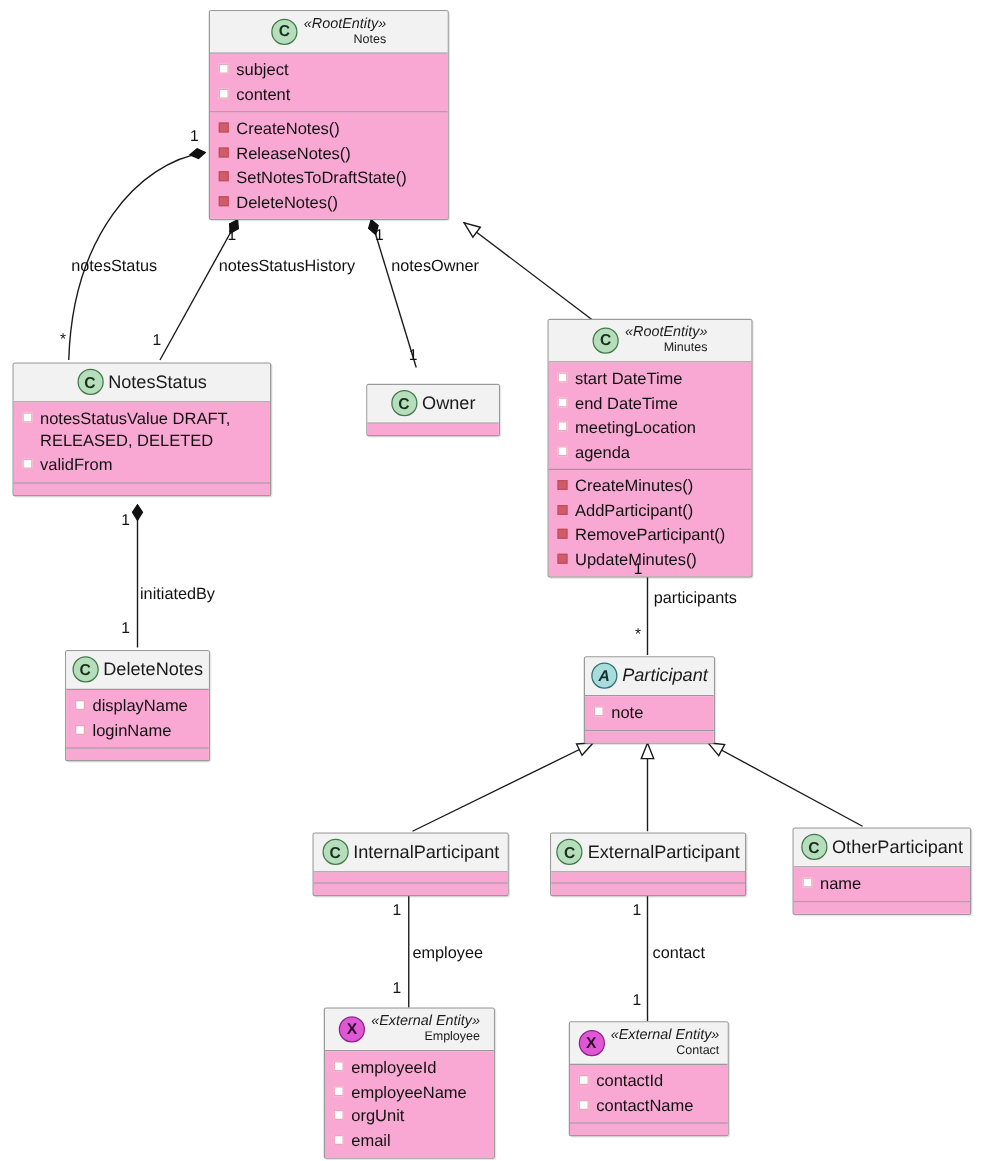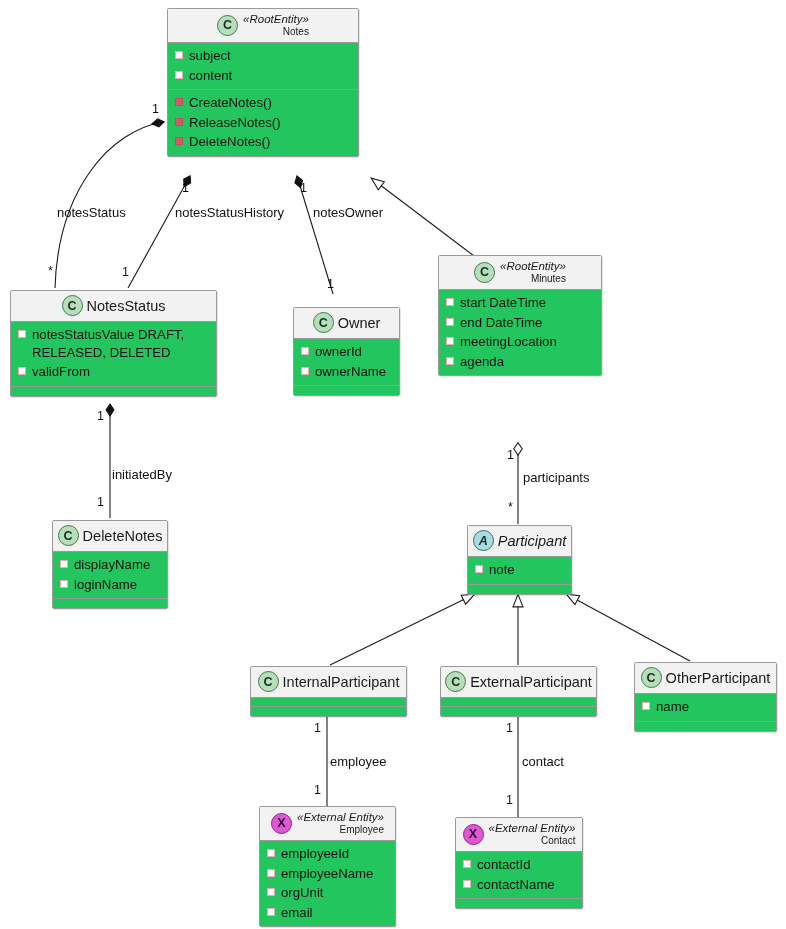--- a/index.html
+++ b/index.html
@@ -31,21 +31,21 @@
     border-radius:2px;
     box-shadow:1px 1px 0 rgba(0,0,0,0.10);
     z-index:5;
   }
   .compartment{
     box-sizing:border-box;
     border-bottom:1px solid #9a9a9a;
     background:#f2f2f2;
   }
   .compartment:last-child{border-bottom:none;}
-  .comp-body{background:#22c55e;}
+  .comp-body{background:#f9a8d4;}
   .comp-empty{height:9px;}
 
   
   .hdr{
     display:flex;
     align-items:center;
     justify-content:center;
     padding:4px 7px 5px 7px;
     gap:5px;
   }
@@ -225,20 +225,24 @@
       <div class="member">
           <span class="mk mk-op"></span>
           <span>CreateNotes()</span>
         </div>
       <div class="member">
           <span class="mk mk-op"></span>
           <span>ReleaseNotes()</span>
         </div>
       <div class="member">
           <span class="mk mk-op"></span>
+          <span>SetNotesToDraftState()</span>
+        </div>
+      <div class="member">
+          <span class="mk mk-op"></span>
           <span>DeleteNotes()</span>
         </div>
     </div>
   </div>
 
   <div class="uml-class" style="left:10px; top:290px; width:207px;">
     <div class="compartment hdr inline">
       <div class="badge badge-class">C</div>
       <div class="cname">NotesStatus</div>
     </div>
@@ -252,30 +256,20 @@
           <span>validFrom</span>
         </div>
     </div>
     <div class="compartment comp-body comp-empty"></div>
   </div>
 
   <div class="uml-class" style="left:293px; top:307px; width:107px;">
     <div class="compartment hdr inline">
       <div class="badge badge-class">C</div>
       <div class="cname">Owner</div>
-    </div>
-    <div class="compartment comp-body members">
-      <div class="member">
-          <span class="mk mk-attr"></span>
-          <span>ownerId</span>
-        </div>
-      <div class="member">
-          <span class="mk mk-attr"></span>
-          <span>ownerName</span>
-        </div>
     </div>
     <div class="compartment comp-body comp-empty"></div>
   </div>
 
   <div class="uml-class" style="left:438px; top:255px; width:164px;">
     <div class="compartment hdr">
       <div class="badge badge-class">C</div>
       <div class="hdr-txt">
         <div class="stereo">«RootEntity»</div>
         <div class="cname">Minutes</div>
@@ -290,20 +284,38 @@
           <span class="mk mk-attr"></span>
           <span>end DateTime</span>
         </div>
       <div class="member">
           <span class="mk mk-attr"></span>
           <span>meetingLocation</span>
         </div>
       <div class="member">
           <span class="mk mk-attr"></span>
           <span>agenda</span>
+        </div>
+    </div>
+    <div class="compartment comp-body members">
+      <div class="member">
+          <span class="mk mk-op"></span>
+          <span>CreateMinutes()</span>
+        </div>
+      <div class="member">
+          <span class="mk mk-op"></span>
+          <span>AddParticipant()</span>
+        </div>
+      <div class="member">
+          <span class="mk mk-op"></span>
+          <span>RemoveParticipant()</span>
+        </div>
+      <div class="member">
+          <span class="mk mk-op"></span>
+          <span>UpdateMinutes()</span>
         </div>
     </div>
   </div>
 
   <div class="uml-class" style="left:52px; top:520px; width:116px;">
     <div class="compartment hdr inline">
       <div class="badge badge-class">C</div>
       <div class="cname">DeleteNotes</div>
     </div>
     <div class="compartment comp-body members">

